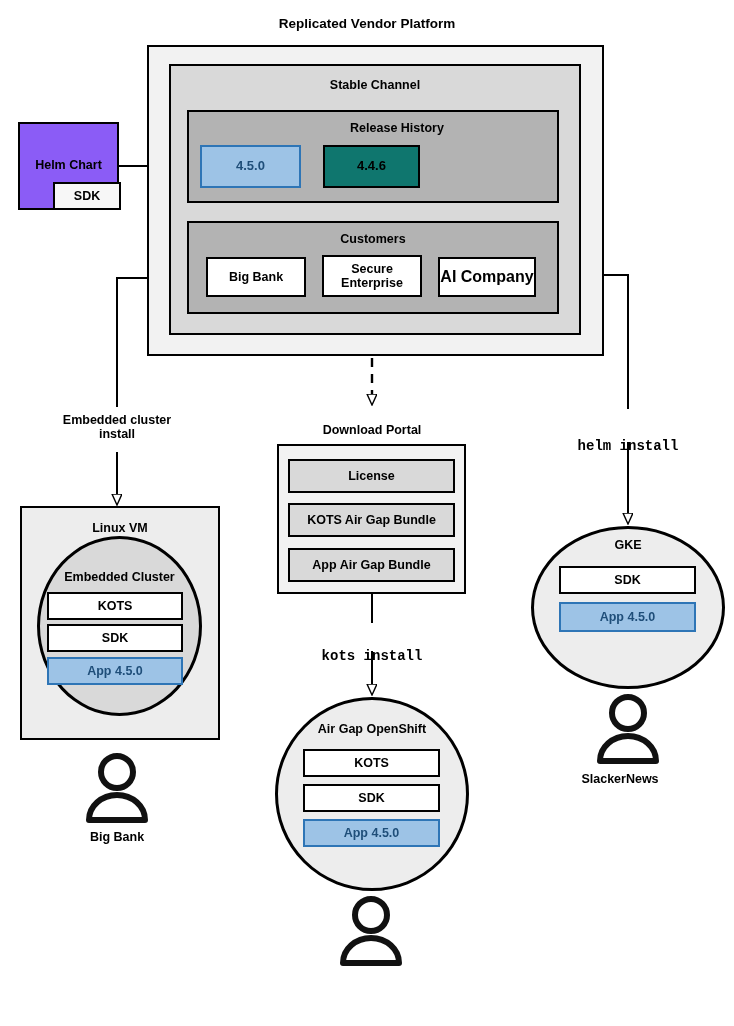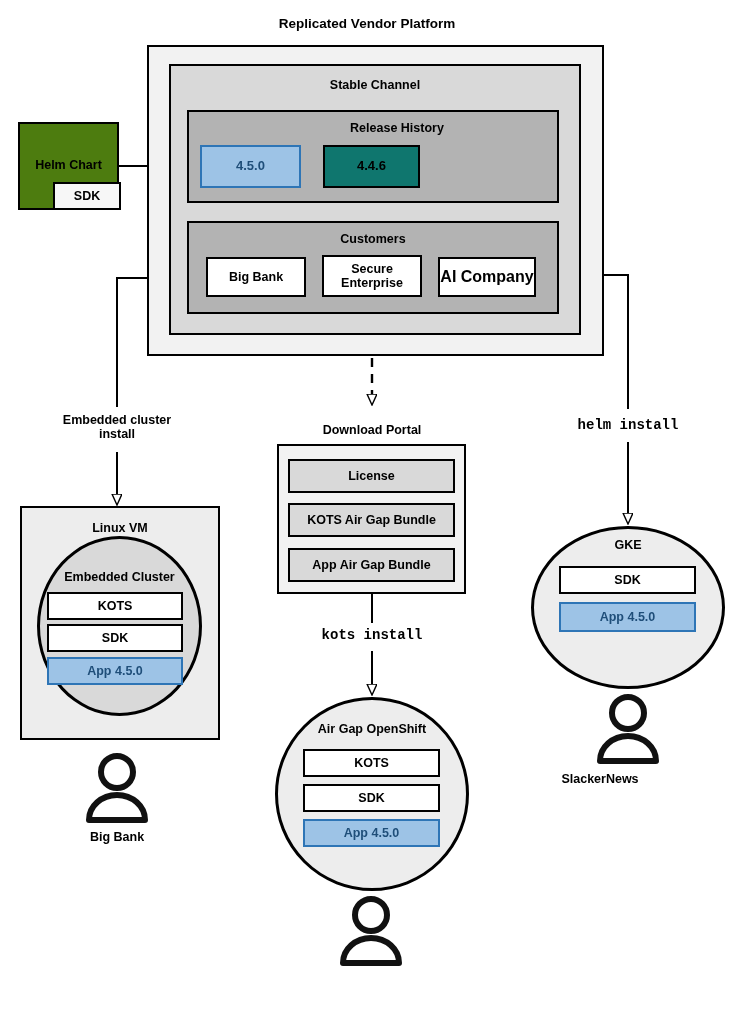--- a/index.html
+++ b/index.html
@@ -26,20 +26,21 @@
     color:#000000;
     text-align:center;
     line-height:1.15;
     white-space:pre-line;
     pointer-events:none;
   }
   .mono{
     font-family:"Liberation Mono","DejaVu Sans Mono", monospace;
     font-weight:bold;
     letter-spacing:0px;
+    margin-top:21px;
   }
   .box{
     position:absolute;
     box-sizing:border-box;
     border:2px solid #000000;
     display:flex;
     align-items:center;
     justify-content:center;
     text-align:center;
     font-weight:bold;
@@ -107,21 +108,21 @@
     </g>
 
     <g>
       <circle cx="628" cy="713" r="16" fill="none" stroke="#111111" stroke-width="6"></circle>
       <path d="M600,761 a28,25 0 0 1 56,0 z" fill="none" stroke="#111111" stroke-width="6" stroke-linejoin="round"></path>
     </g>
   </svg>
 
   <div class="titlebar" style="top:16px;font-size:13.5px;">Replicated Vendor Platform</div>
 
-  <div class="box" style="left:18px;top:122px;width:101px;height:88px;background:#4d7c0f;font-size:12.5px;">
+  <div class="box" style="left:18px;top:122px;width:101px;height:88px;background:#8b5cf6;font-size:12.5px;">
     <span style="position:absolute;left:0;right:0;top:34px;">Helm Chart</span>
   </div>
   <div class="box" style="left:53px;top:182px;width:68px;height:28px;background:#f7f7f7;font-size:12.5px;">
     <span>SDK</span>
   </div>
 
   <div class="box" style="left:147px;top:45px;width:457px;height:311px;background:#f2f2f2;display:block;"></div>
 
   <div class="box" style="left:169px;top:64px;width:412px;height:271px;background:#d9d9d9;display:block;">
     <div class="shell-title" style="top:12px;font-size:12.5px;">Stable Channel</div>
@@ -209,15 +210,15 @@
   <div class="circle" style="left:531px;top:526px;width:194px;height:163px;background:#ededed;"></div>
   <div class="lbl" style="left:531px;top:538px;width:194px;font-size:12.5px;">GKE</div>
 
   <div class="box" style="left:559px;top:566px;width:137px;height:28px;background:#ffffff;font-size:12.5px;">
     <span>SDK</span>
   </div>
   <div class="box" style="left:559px;top:602px;width:137px;height:30px;background:#9dc3e6;border-color:#2e75b6;color:#1f4e79;font-size:12.5px;">
     <span>App 4.5.0</span>
   </div>
 
-  <div class="lbl" style="left:520px;top:772px;width:160px;font-size:12.5px;">SlackerNews</div>
+  <div class="lbl" style="left:540px;top:772px;width:160px;font-size:12.5px;">SlackerNews</div>
 
 </div>
 
 </body></html>

